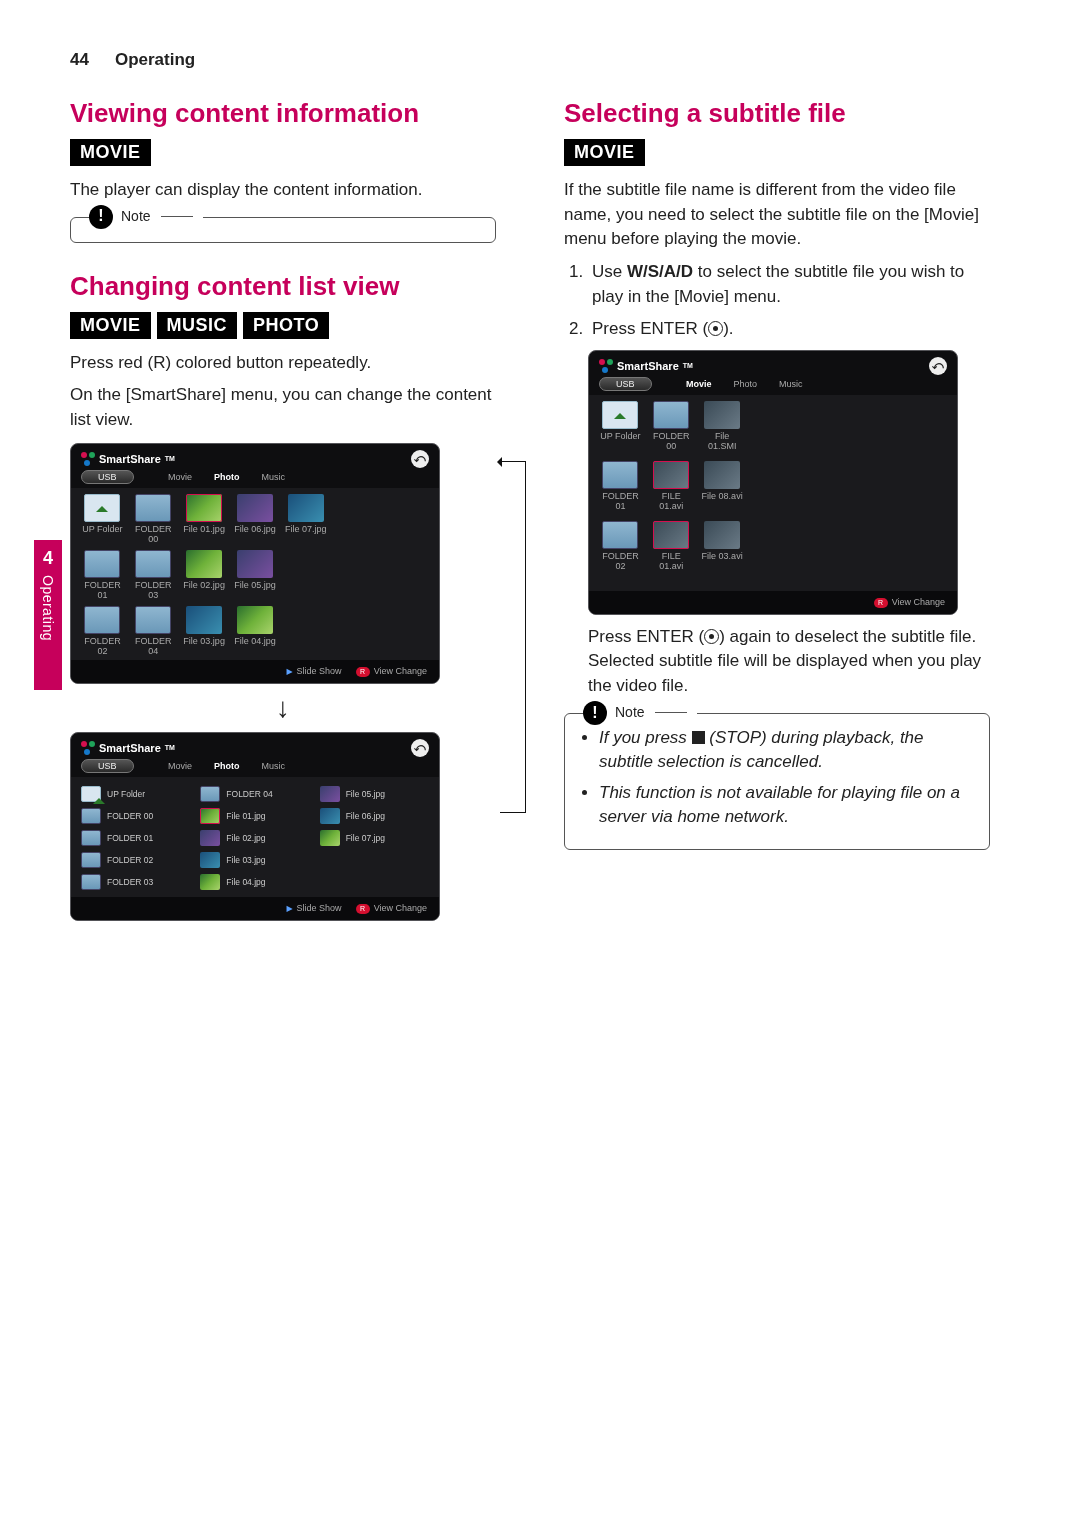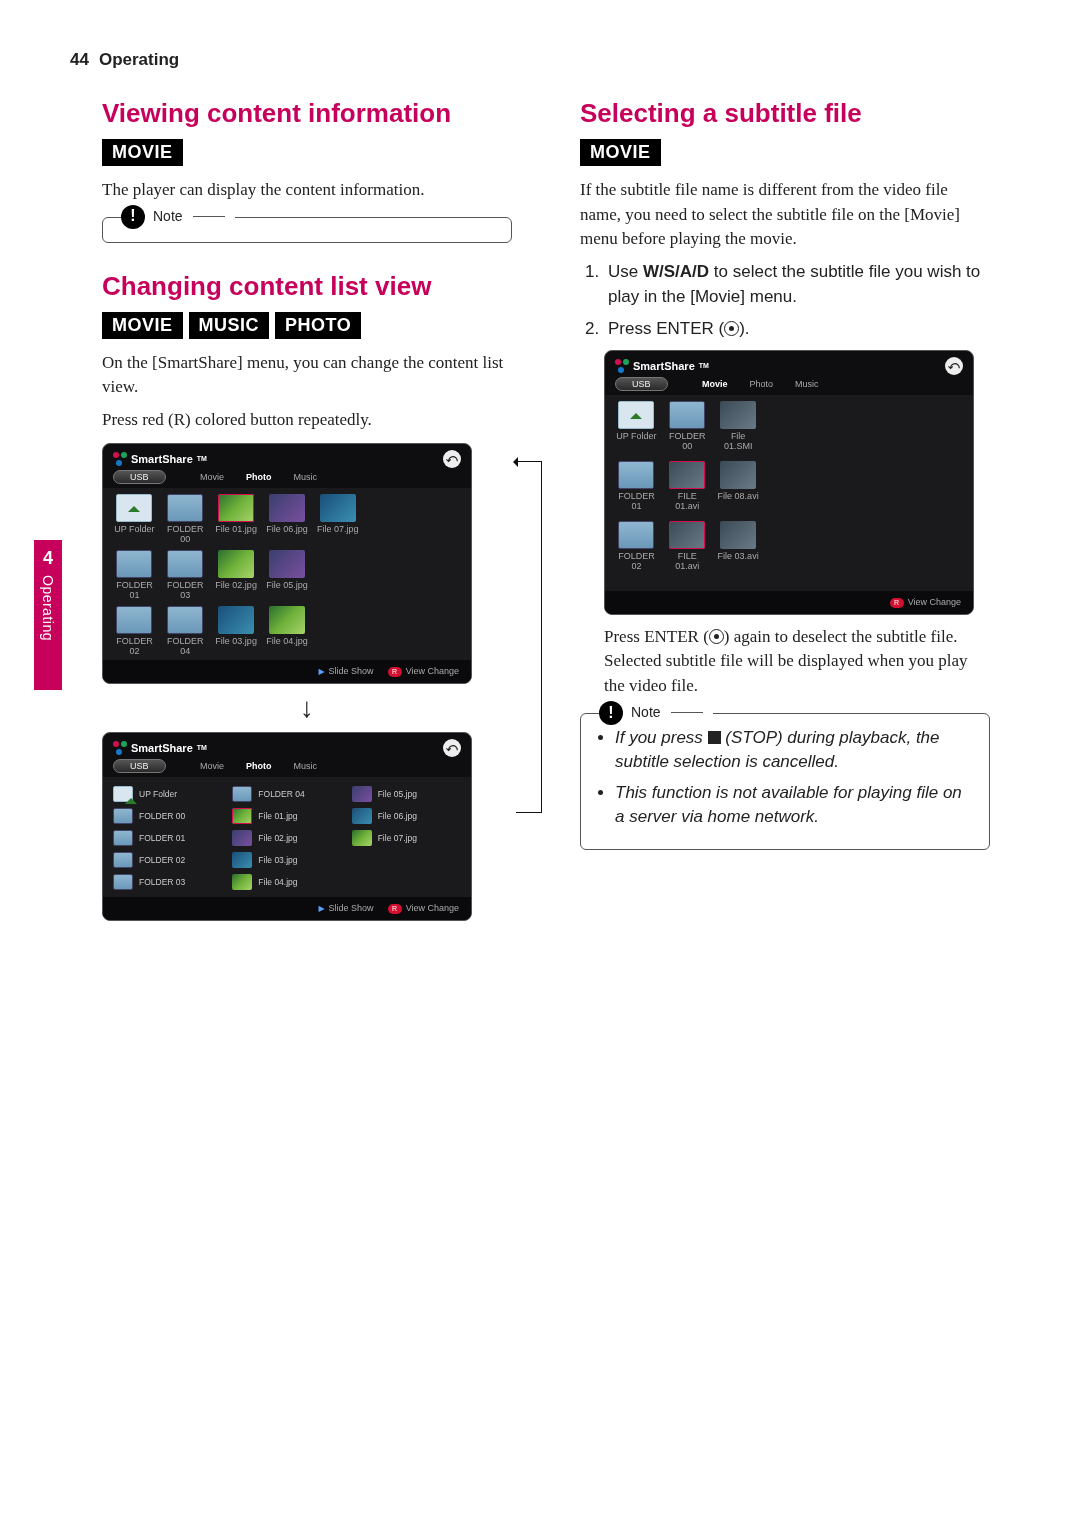--- a/index.html
+++ b/index.html
@@ -10,21 +10,21 @@
     height: 1532px;
     position: relative;
     color: #222;
   }
   .page {
     padding: 50px 90px 50px 70px;
   }
   .header-line {
     display: flex;
     align-items: baseline;
-    gap: 10px;
+    gap: 26px;
     margin-bottom: 28px;
   }
   .page-num {
     font-weight: 700;
     font-size: 17px;
   }
   .page-section {
     font-weight: 700;
     font-size: 17px;
   }
@@ -48,39 +48,38 @@
     margin-bottom: 6px;
   }
   .side-tab .label {
     writing-mode: vertical-rl;
     font-size: 14px;
     letter-spacing: 0.5px;
   }
   .columns {
     display: flex;
     gap: 68px;
-    margin-left: 32px;
   }
   .col { flex: 1; }
   h2.heading {
     color: #c6005b;
     font-size: 26px;
     font-weight: 600;
     margin-bottom: 10px;
   }
   .tag-row { display: flex; gap: 6px; margin-bottom: 12px; }
   .tag {
     background: #000;
     color: #fff;
     font-weight: 700;
     padding: 3px 10px;
     font-size: 18px;
     letter-spacing: 0.5px;
   }
-  p { font-size: 17px; line-height: 1.45; margin-bottom: 8px; font-family: Liberation Serif, serif; }
+  p { font-size: 17px; line-height: 1.45; margin-bottom: 8px; }
   ol { padding-left: 24px; font-size: 17px; line-height: 1.45; margin-bottom: 8px;}
   ol li { margin-bottom: 8px; padding-left: 4px; }
   .indent { margin-left: 24px; }
   .nav-syms { font-weight: 700; }
   .enter-sym {
     display: inline-block;
     width: 15px; height: 15px;
     border: 1.5px solid #222;
     border-radius: 50%;
     position: relative;
@@ -302,22 +301,22 @@
       </div>
 
       <div class="spacer"></div>
 
       <h2 class="heading">Changing content list view</h2>
       <div class="tag-row">
         <span class="tag">MOVIE</span>
         <span class="tag">MUSIC</span>
         <span class="tag">PHOTO</span>
       </div>
+      <p>Press red (R) colored button repeatedly.</p>
       <p>On the [SmartShare] menu, you can change the content list view.</p>
-      <p>Press red (R) colored button repeatedly.</p>
 
       <div class="flow-wrap">
         <div class="flow-side"></div>
 
         <div class="shot">
           <div class="shot-header">
             <div class="ss-logo">
               <span class="dots">
                   <span class="d1"></span>
                   <span class="d2"></span>

